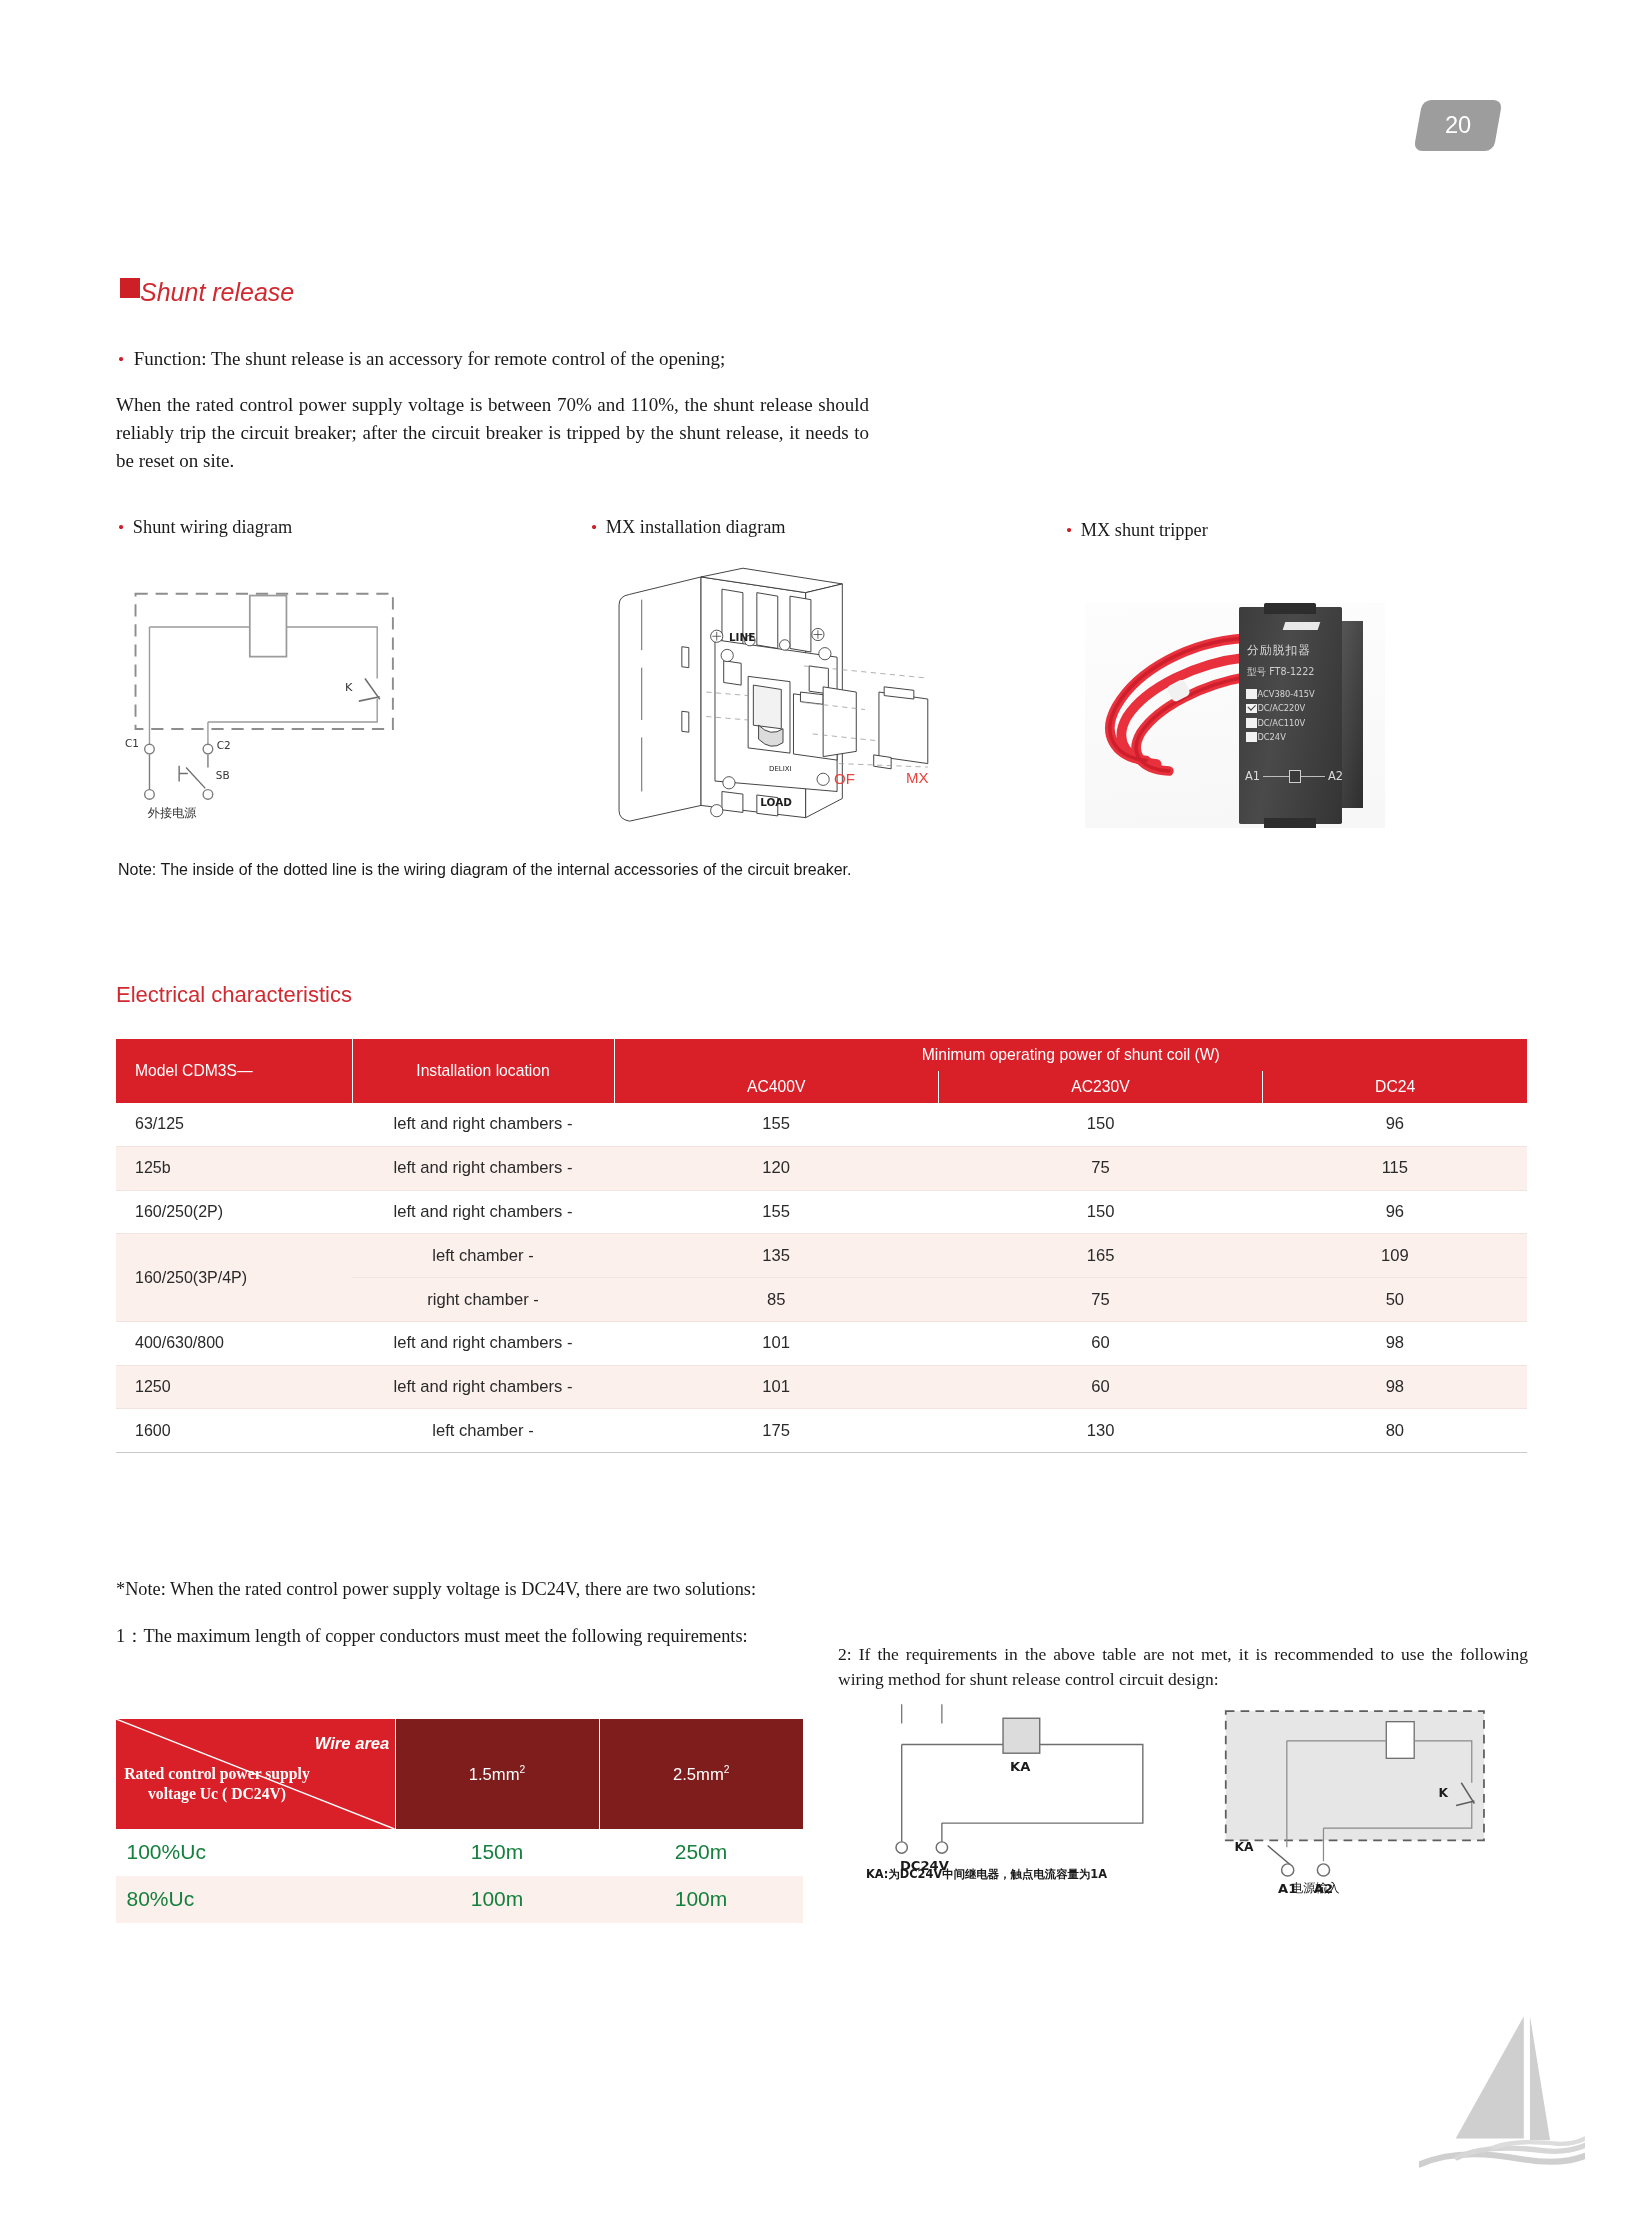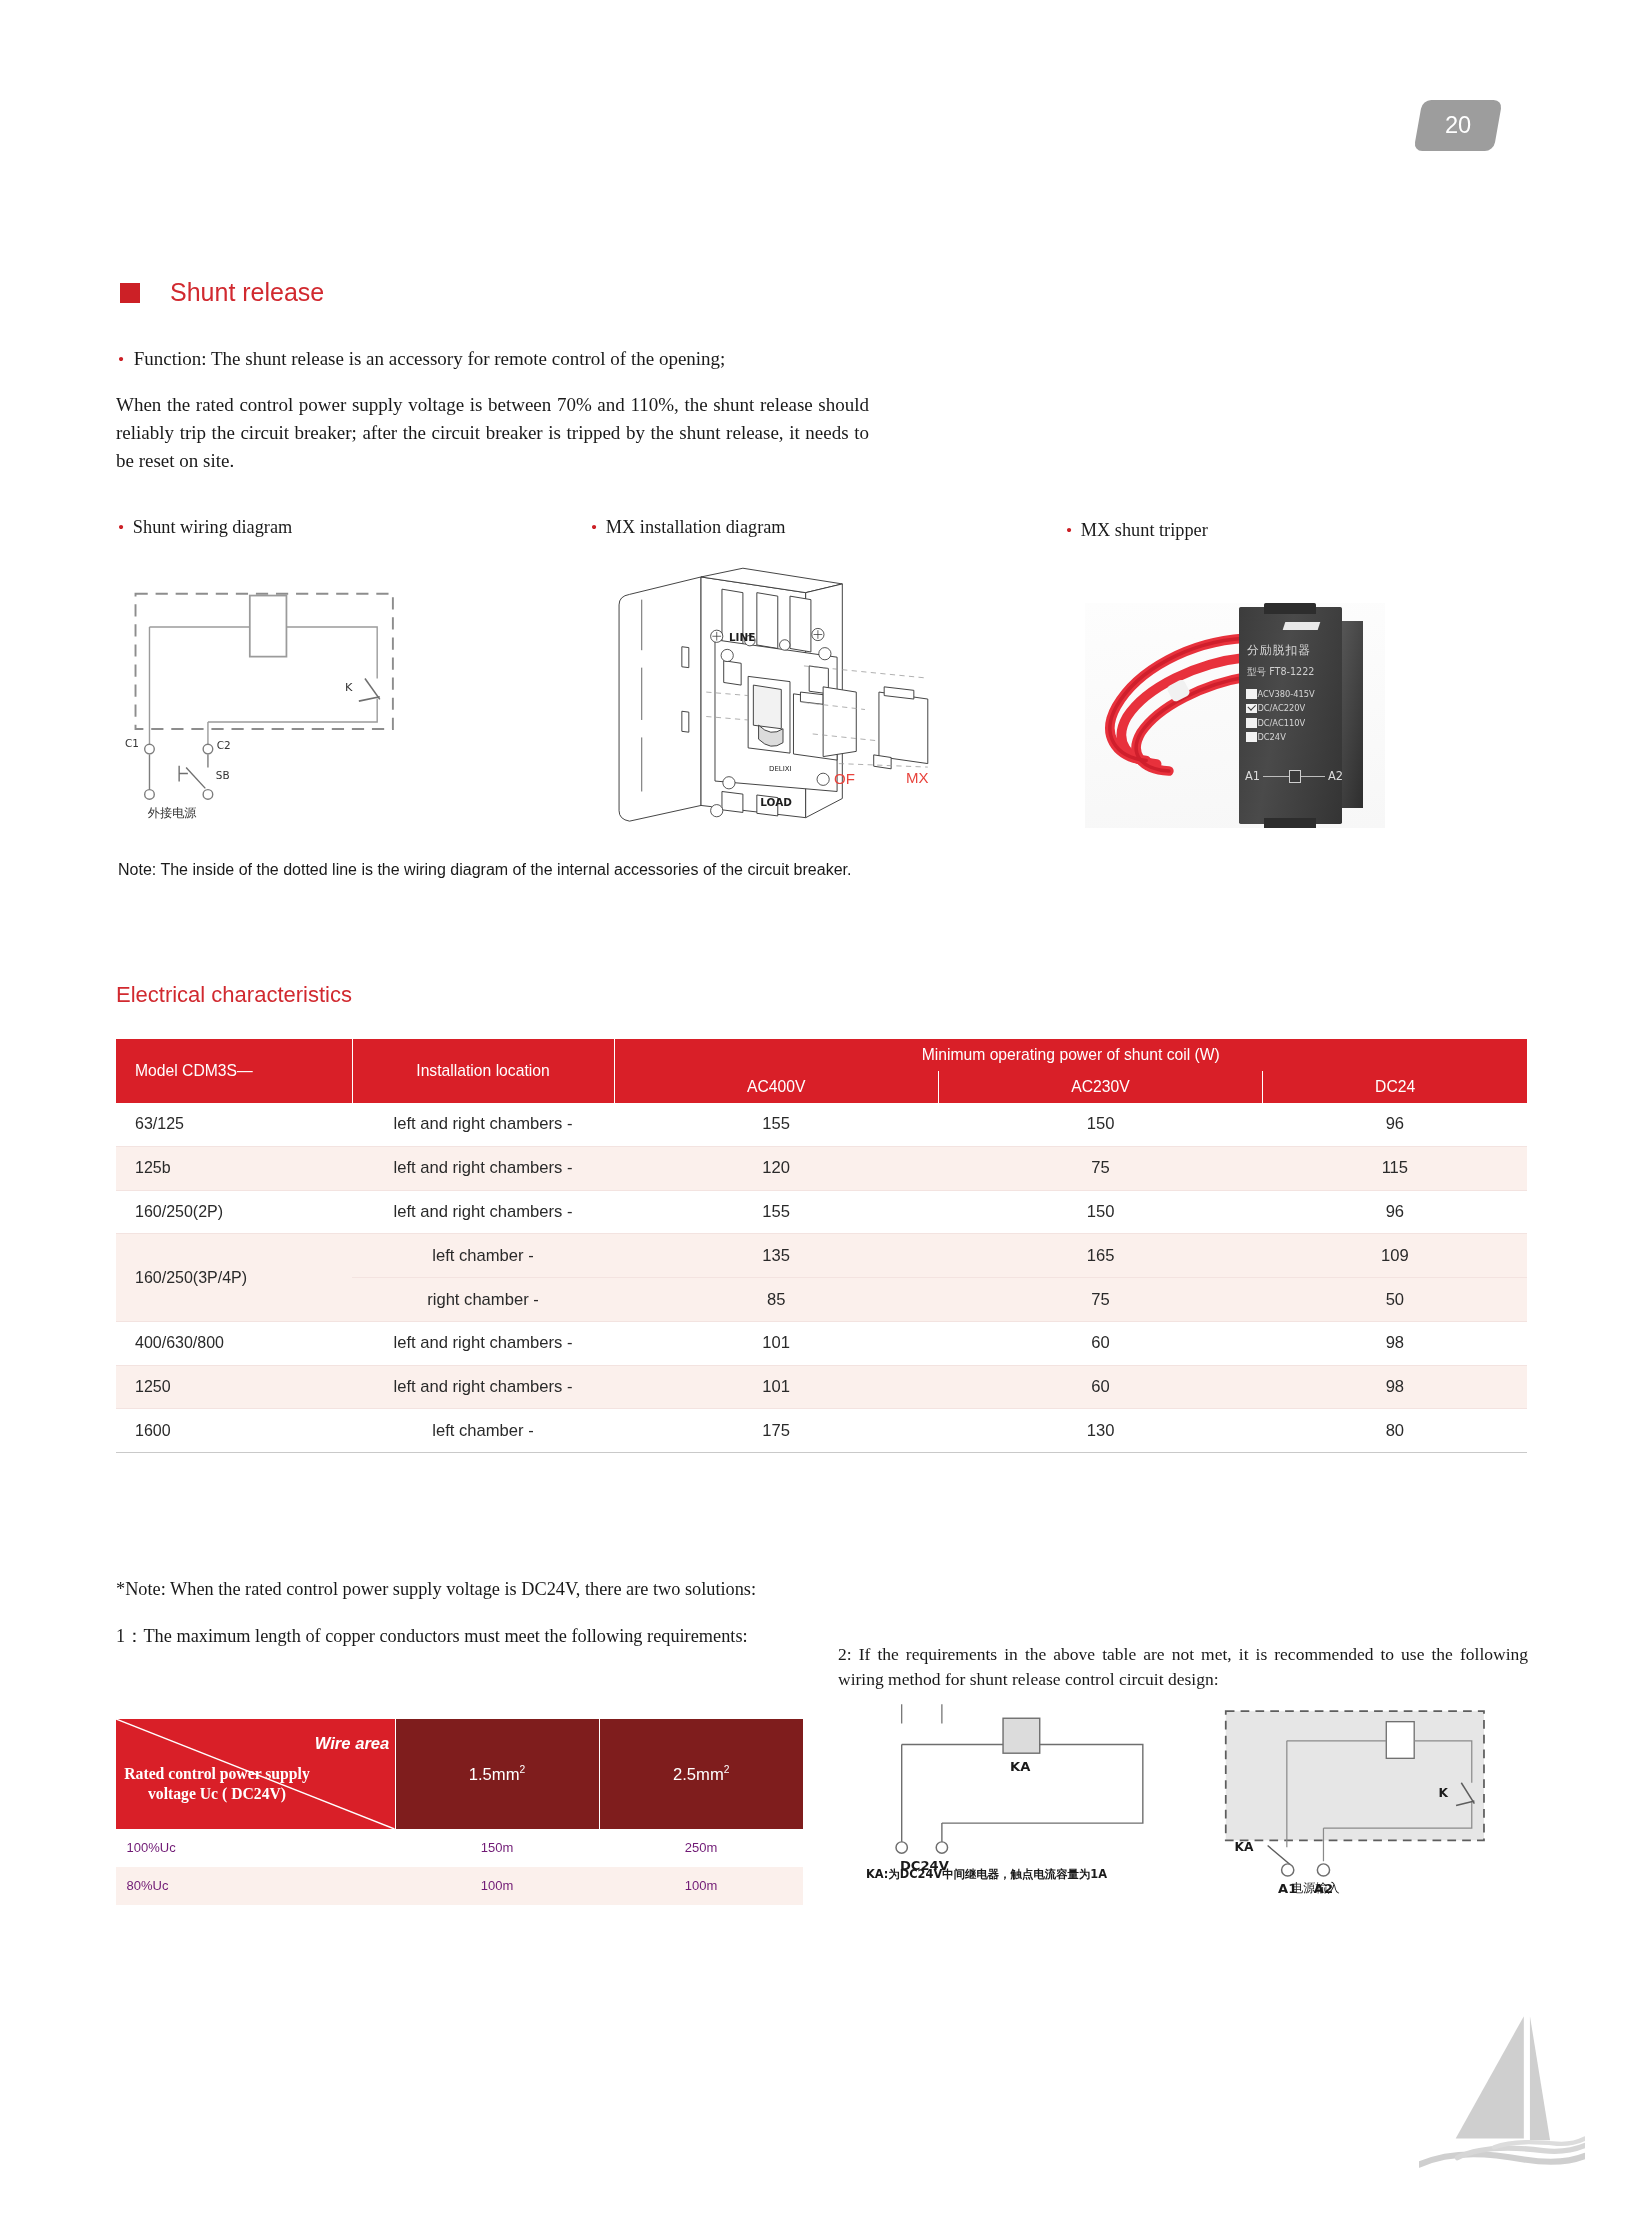--- a/index.html
+++ b/index.html
@@ -43,21 +43,21 @@
   .page-num span {
     transform: skewX(10deg);
     color: #ffffff;
     font-family: "Liberation Sans", sans-serif;
     font-size: 23.6px;
   }
 
   
   .sec-title {
     position: absolute; left: 120px; top: 278px;
-    display: flex; align-items: center; gap: 30px;
+    display: flex; align-items: flex-start; gap: 0; font-style: italic;
   }
   .sec-square { width: 20px; height: 20px; background: #cc2026; display:block; }
   .sec-title-text {
     color: #d1292f;
     font-family: "Liberation Sans", sans-serif;
     font-size: 25px;
   }
 
   
   .bullet-line {
@@ -218,21 +218,21 @@
     position: absolute; left: 7px; top: 45px; width: 188px;
     font-size: 15.7px; line-height: 1.28;
     font-family: "Liberation Serif", serif;
   }
   .wiretable th.wcol {
     background: #7f1d1d; color: #fff; font-weight: normal;
     font-size: 16.6px; border-right: 0.9px solid #fff; width: 204px;
   }
   .wiretable th.wcol:last-child { border-right: none; }
   .wiretable td {
-    font-size: 13px; color: #701a75; text-align: center; padding: 11.4px 3.5px;
+    font-size: 21px; color: #15803d; text-align: center; padding: 11.4px 3.5px;
   }
   .wiretable td.lbl { text-align: left; padding-left: 10.5px; }
   .wiretable tr.alt td { background: #fbf0ec; }
   sup { font-size: 0.62em; vertical-align: super; }
 
   
   .bd1 { position: absolute; left: 865px; top: 1699px; width: 332px; height: 201px; }
   .bd2 { position: absolute; left: 1210px; top: 1699px; width: 288px; height: 205px; }
   .bd-cap {
     position: absolute; font-family: "DejaVu Sans", sans-serif;

